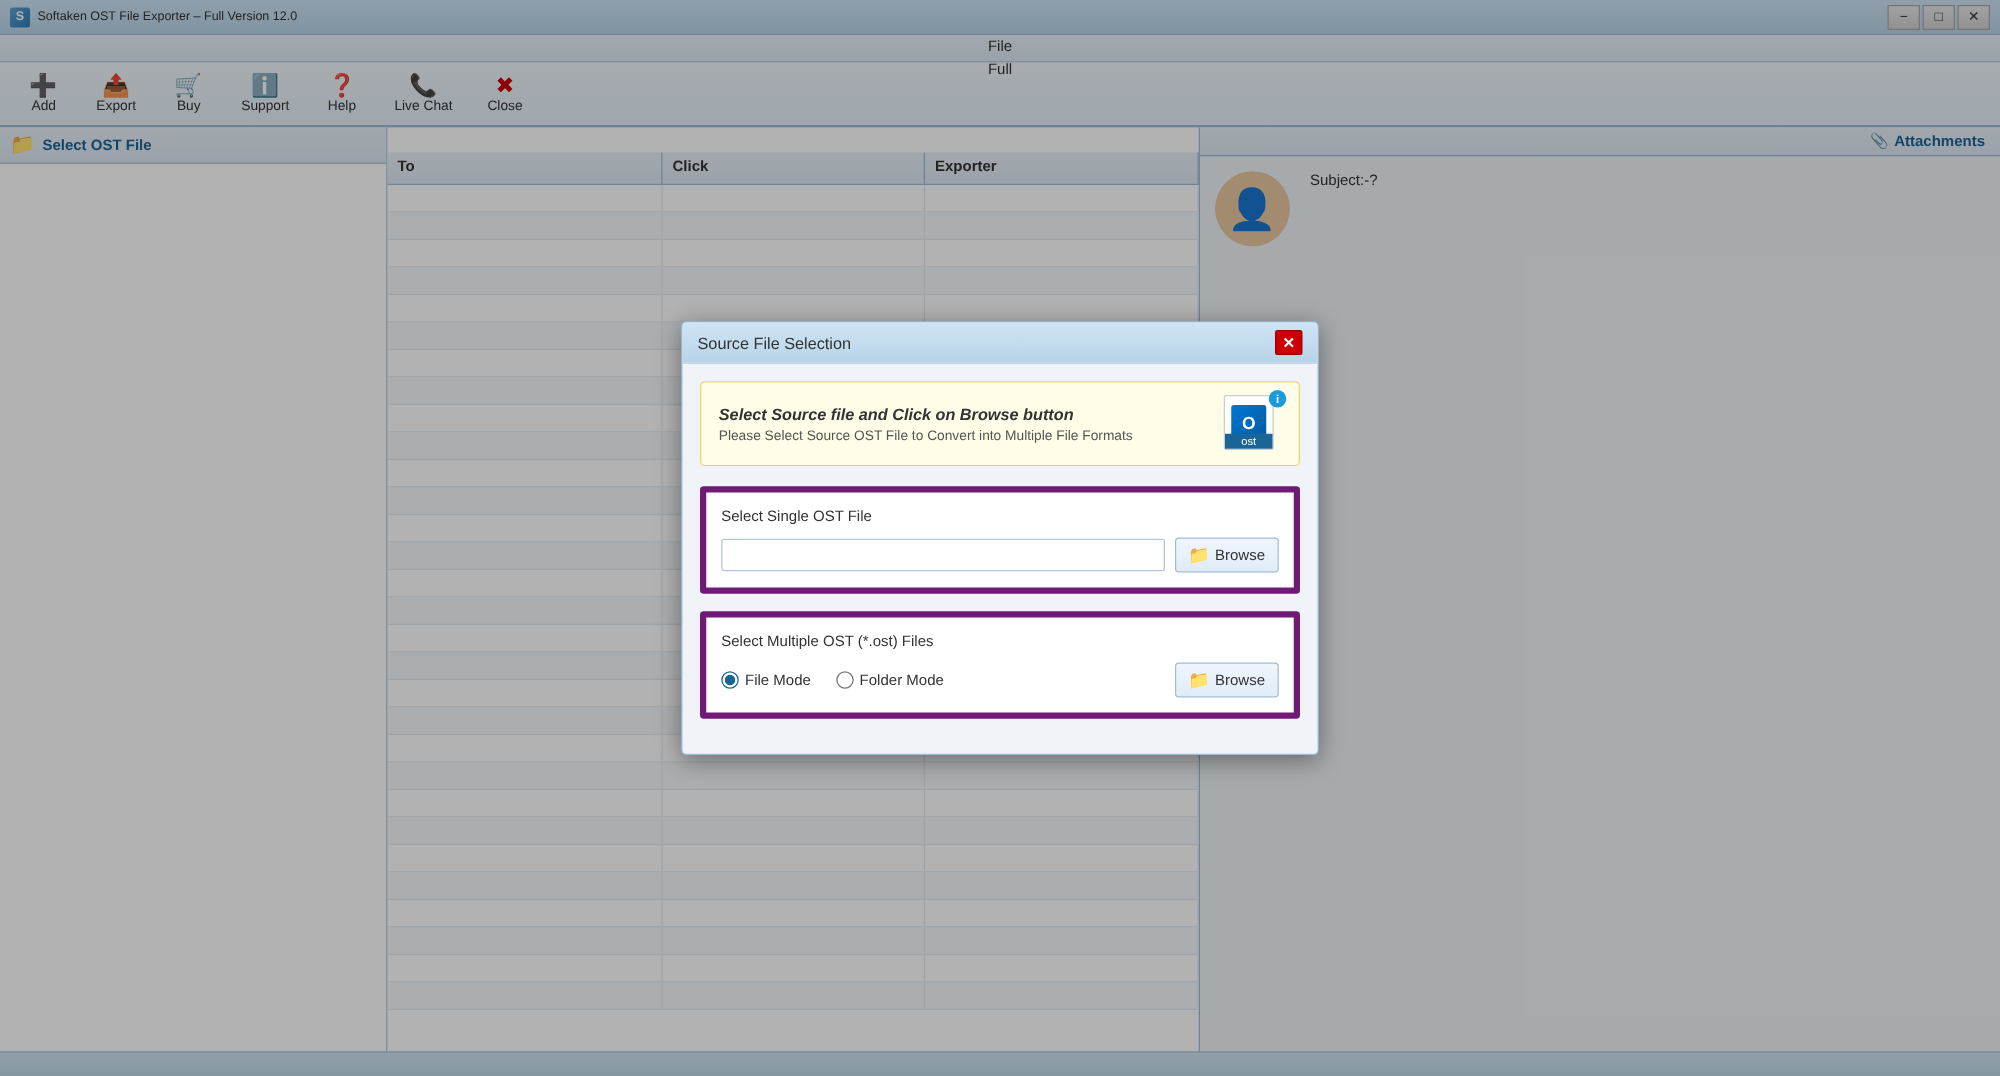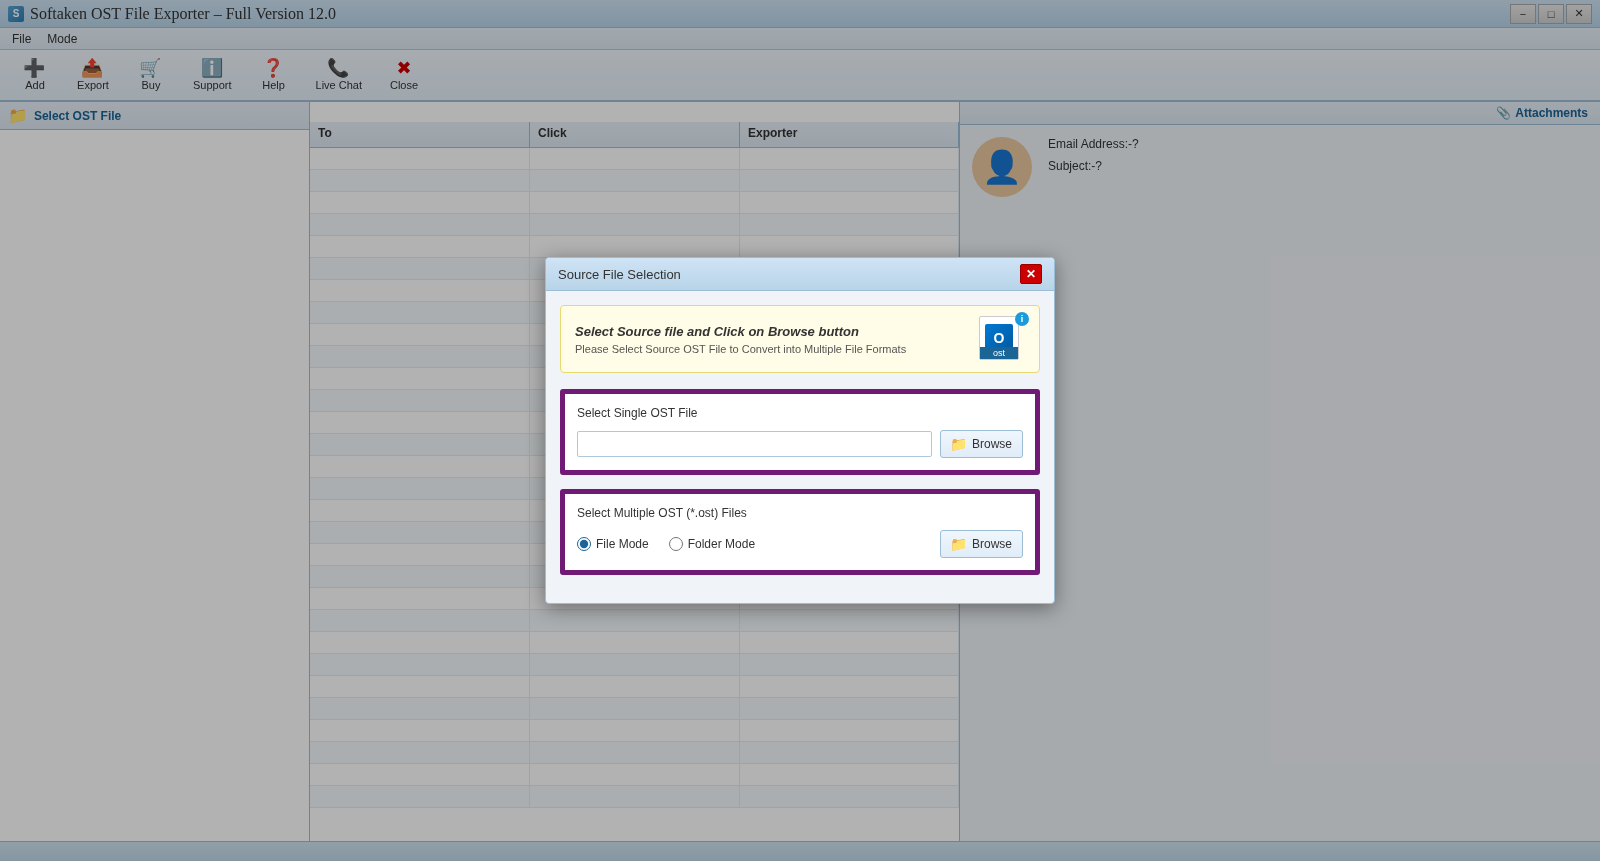--- a/index.html
+++ b/index.html
@@ -34,23 +34,22 @@
       background: linear-gradient(135deg, #5ba3d0, #2d7db5);
       border-radius: 2px;
       display: flex;
       align-items: center;
       justify-content: center;
       font-size: 10px;
       color: white;
       font-weight: bold;
     }
     .title-bar-text {
-      font-size: 16px;
-      color: #333;
-      font-family: Liberation Serif, serif;
+      font-size: 10px;
+      color: #333;
     }
     .title-bar-controls {
       display: flex;
       gap: 2px;
     }
     .title-btn {
       width: 26px;
       height: 20px;
       border: 1px solid #aaa;
       background: linear-gradient(to bottom, #e8e8e8, #d0d0d0);
@@ -64,20 +63,21 @@
     .title-btn.close-btn { color: #333; }
 
     
     .menu-bar {
       background: linear-gradient(to bottom, #e8f0f8, #dde8f2);
       height: 22px;
       display: flex;
       align-items: center;
       padding: 0 4px;
       border-bottom: 1px solid #b0c8dc;
+      flex-direction: column;
     }
     .menu-item {
       padding: 2px 8px;
       font-size: 12px;
       color: #333;
       cursor: pointer;
     }
 
     
     .toolbar {
@@ -467,21 +467,21 @@
   </div>
   <div class="title-bar-controls">
     <button class="title-btn">−</button>
     <button class="title-btn">□</button>
     <button class="title-btn close-btn">✕</button>
   </div>
 </div>
 
 <div class="menu-bar">
   <span class="menu-item">File</span>
-  <span class="menu-item">Mode</span>
+  <span class="menu-item">Full</span>
 </div>
 
 <div class="toolbar">
   <div class="toolbar-btn">
     <span class="toolbar-btn-icon">➕</span>
     <span class="toolbar-btn-label">Add</span>
   </div>
   <div class="toolbar-btn">
     <span class="toolbar-btn-icon">📤</span>
     <span class="toolbar-btn-label">Export</span>
@@ -682,21 +682,20 @@
       <a class="attachments-link">
         <span>📎</span>
         <span>Attachments</span>
       </a>
     </div>
     <div class="right-panel-content">
       <div class="avatar-container">
         <span class="avatar-icon">👤</span>
       </div>
       <div class="email-details">
-        <div class="email-detail-row">Email Address:-?</div>
         <div class="email-detail-row">Subject:-?</div>
       </div>
     </div>
   </div>
 </div>
 
 <div class="status-bar">
   <span></span>
 </div>
 

